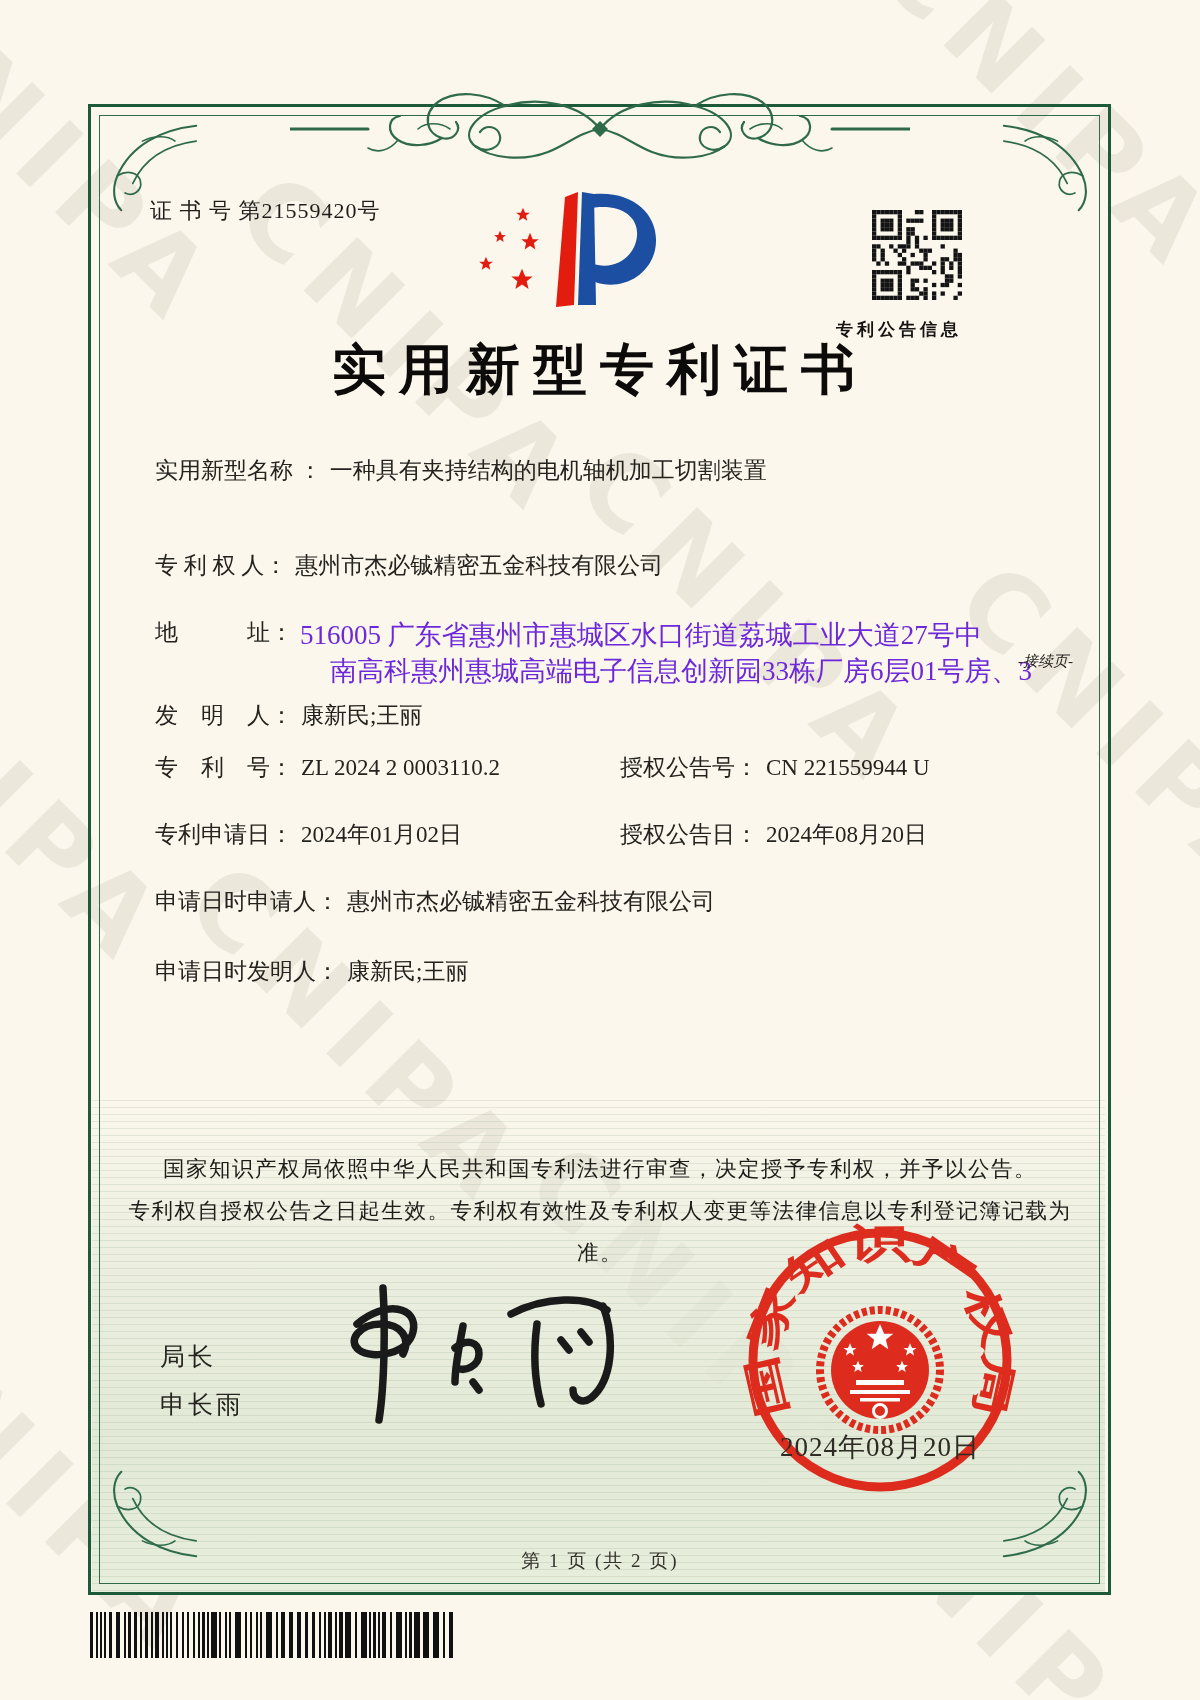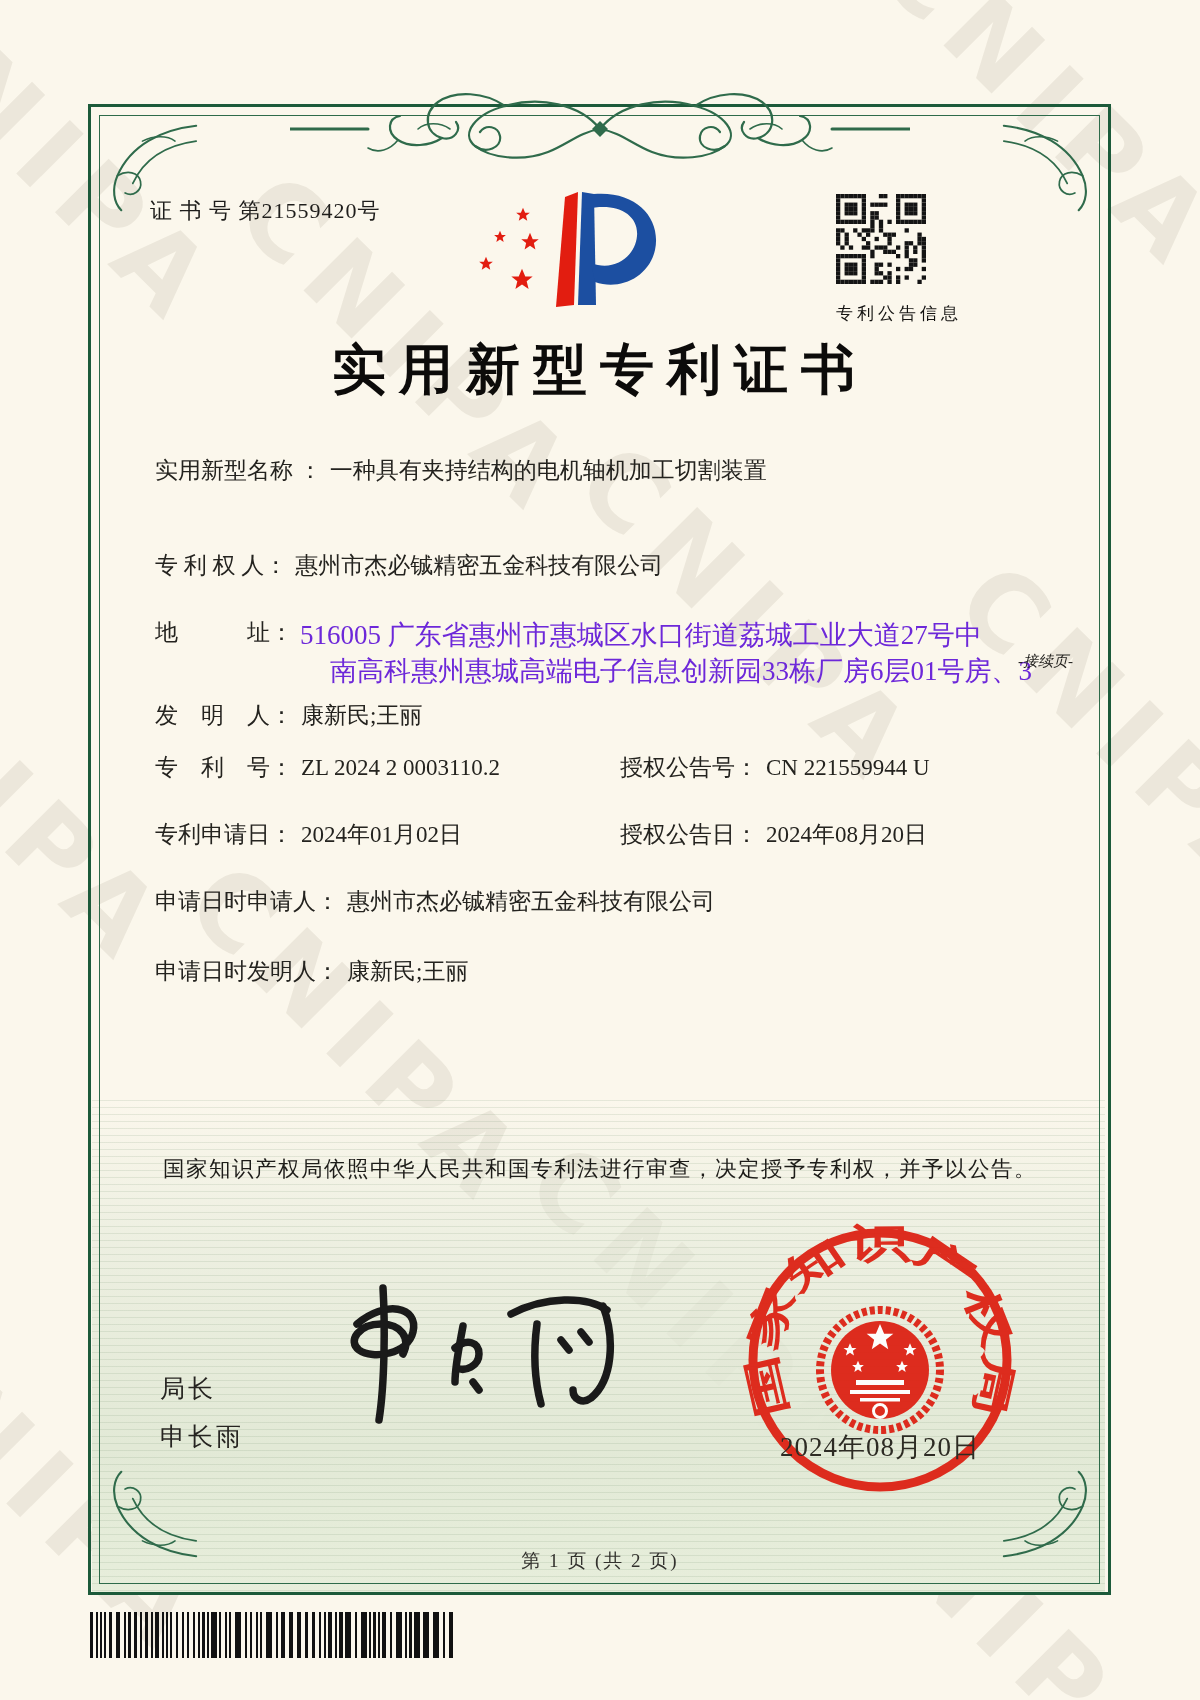--- a/index.html
+++ b/index.html
@@ -33,39 +33,39 @@
   .guilloche{
     position:absolute;left:92px;top:1100px;width:1013px;height:495px;
     background:
       repeating-linear-gradient(to bottom, rgba(108,140,104,0.15) 0 1px, rgba(0,0,0,0) 1px 7px),
       linear-gradient(to bottom, rgba(227,234,218,0) 0%, rgba(226,233,216,0.55) 28%, #e2e9d6 70%, #e7eedb 100%);
     pointer-events:none;
   }
   
   .cert-no{position:absolute;left:150px;top:196px;font-size:22px;letter-spacing:1px;color:#1e1d1b;}
   .logo{position:absolute;left:468px;top:186px;width:200px;height:152px;}
-  .qr-wrap{position:absolute;left:836px;top:194px;width:126px;text-align:left;}
+  .qr-wrap{position:absolute;left:836px;top:210px;width:126px;text-align:right;font-weight:bold;}
   .qr{width:90px;height:90px;display:inline-block;}
   .qr-caption{margin-top:14px;font-size:17px;letter-spacing:4px;color:#141311;
     font-family:"Liberation Serif","DejaVu Serif",serif;}
   .title{position:absolute;left:0;right:0;top:334px;text-align:center;
     font-size:54px;font-weight:700;letter-spacing:13px;color:#0c0b0a;}
   
   .row{position:absolute;left:155px;font-size:23px;color:#24231f;white-space:nowrap;}
   .row .lab{white-space:pre;text-align:center;}
   .row .val{margin-left:8px;white-space:pre;}
   .row .col2{position:absolute;left:465px;top:0;white-space:nowrap;}
   .addr-lines{position:absolute;left:300px;top:617px;font-size:27px;color:#6d28d9;line-height:36px;}
   .addr-lines .l2{padding-left:30px;}
   .addr-cont{position:absolute;left:1018px;top:652px;font-size:15px;color:#201f1c;letter-spacing:0;font-style:italic;}
   
   .legal{position:absolute;left:110px;right:110px;top:1148px;text-align:center;
     font-size:21.5px;line-height:42px;color:#1d1c19;letter-spacing:1.5px;}
   
-  .sig-label{position:absolute;left:160px;font-size:25px;letter-spacing:3px;color:#17161 4;margin-top:32px;}
+  .sig-label{position:absolute;left:160px;font-size:25px;letter-spacing:3px;color:#17161 4;}
   .sig-svg{position:absolute;left:315px;top:1262px;width:300px;height:175px;}
   
   .seal{position:absolute;left:740px;top:1220px;width:280px;height:280px;opacity:.94;}
   
   .page-no{position:absolute;left:0;right:0;top:1548px;text-align:center;
     font-size:19px;letter-spacing:2px;color:#33322e;}
   .barcode{position:absolute;left:90px;top:1612px;width:370px;height:48px;}
 </style>
 </head>
 <body>
@@ -391,20 +391,21 @@
 <div class="row" style="top:886px">
   <span class="lab">申请日时申请人：</span><span class="val">惠州市杰必铖精密五金科技有限公司</span>
 </div>
 
 <div class="row" style="top:956px">
   <span class="lab">申请日时发明人：</span><span class="val">康新民;王丽</span>
 </div>
 
 <div class="legal">
   <div>国家知识产权局依照中华人民共和国专利法进行审查，决定授予专利权，并予以公告。</div>
+  <div>专利权自授权公告之日起生效。专利权有效性及专利权人变更等法律信息以专利登记簿记载为准。</div>
 </div>
 
 <div class="sig-label" style="top:1340px">局长</div>
 <div class="sig-label" style="top:1388px">申长雨</div>
 
 <svg class="sig-svg" viewBox="0 0 300 175">
   <g stroke="#1a1a1a" fill="none" stroke-width="7.5" stroke-linecap="round" stroke-linejoin="round">
     <path d="M42 62 C70 38 104 44 98 70 C93 92 58 98 44 88 C32 79 44 62 66 62 C86 62 96 76 88 92"></path>
     <path d="M68 26 C70 60 70 120 64 158"></path>
     <path d="M148 64 C144 86 140 104 140 120"></path>

